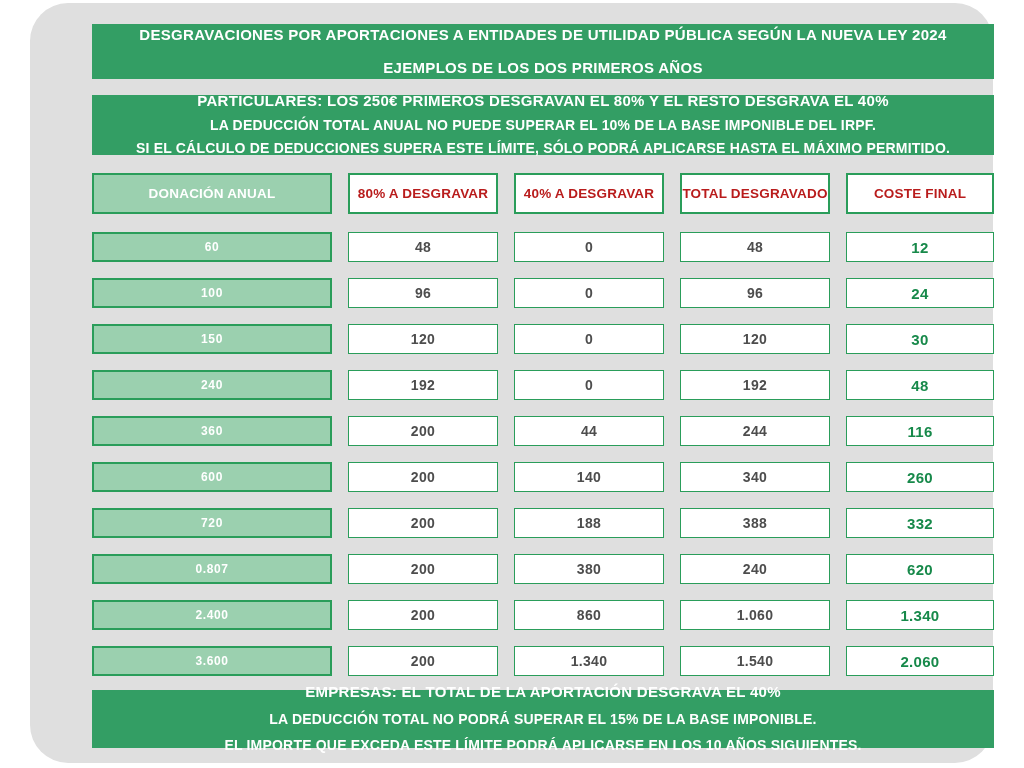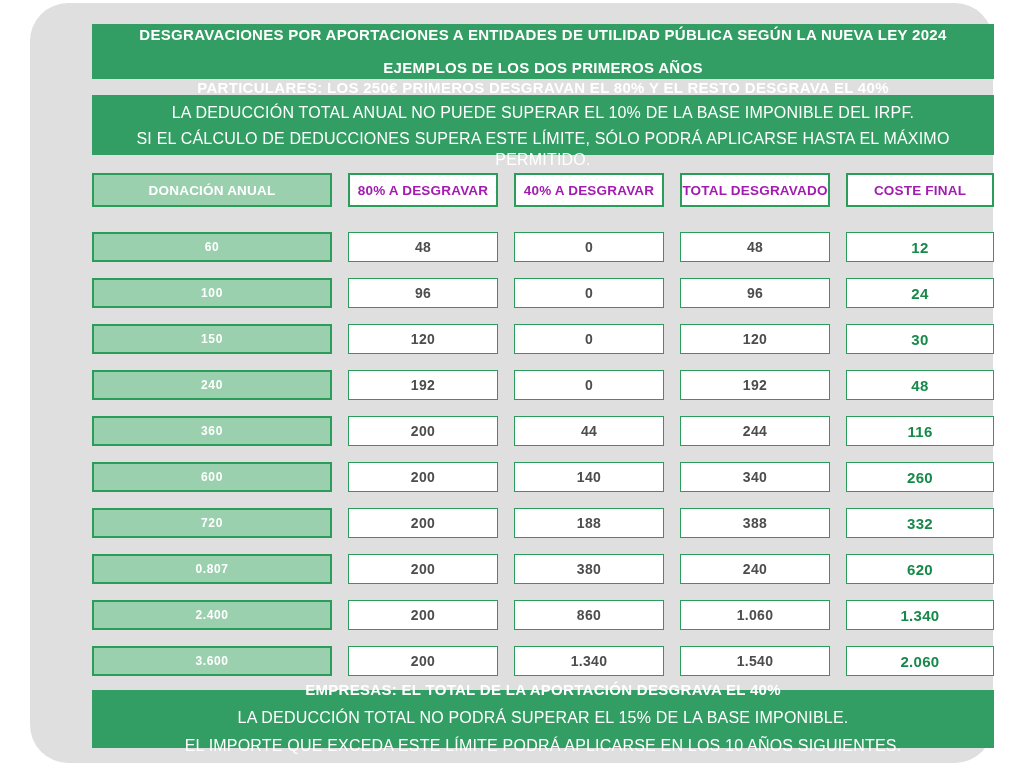--- a/index.html
+++ b/index.html
@@ -48,49 +48,49 @@
   .banner-title  { top: 21px;  height: 55px; gap: 14px; }
   .banner-rules  { top: 92px;  height: 60px; gap: 5px; }
   .banner-footer { top: 687px; height: 58px; gap: 8px; }
   .b-main {
     font-size: 15px;
     font-weight: bold;
     letter-spacing: 0.3px;
     line-height: 1.25;
   }
   .b-sub {
-    font-size: 16px;
-    font-weight: normal;
+    font-size: 14px;
+    font-weight: bold;
     letter-spacing: 0.2px;
     line-height: 1.3;
   }
   .grid {
     position: absolute;
     left: 62px;
     width: 902px;
     display: grid;
     grid-template-columns: 240px 150px 150px 150px 1fr;
     column-gap: 16px;
   }
-  .thead { top: 170px; height: 34px; }
+  .thead { top: 170px; height: 41px; }
   .tbody {
     top: 229px;
     grid-auto-rows: 30px;
     row-gap: 16px;
   }
   .trow { display: contents; }
   .hcell {
     display: flex;
     align-items: center;
     justify-content: center;
     background: #ffffff;
     border: 2px solid var(--border-green, #2a9d5a);
     font-weight: bold;
     font-size: 13.5px;
-    color: #a21caf;
+    color: #b91c1c;
     letter-spacing: 0.2px;
     text-align: center;
   }
   .hcell-donation {
     background: var(--light-green, #9bd0af);
     color: #ffffff;
   }
   .cell {
     display: flex;
     align-items: center;

